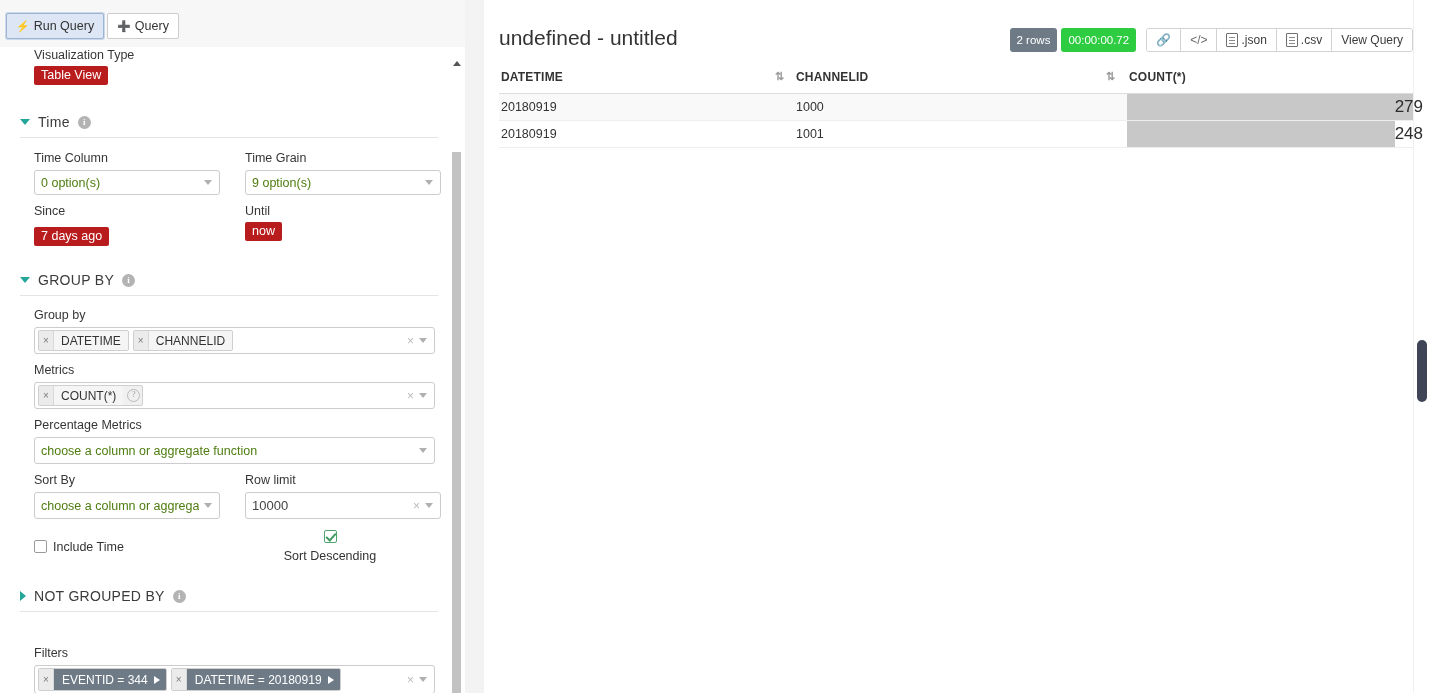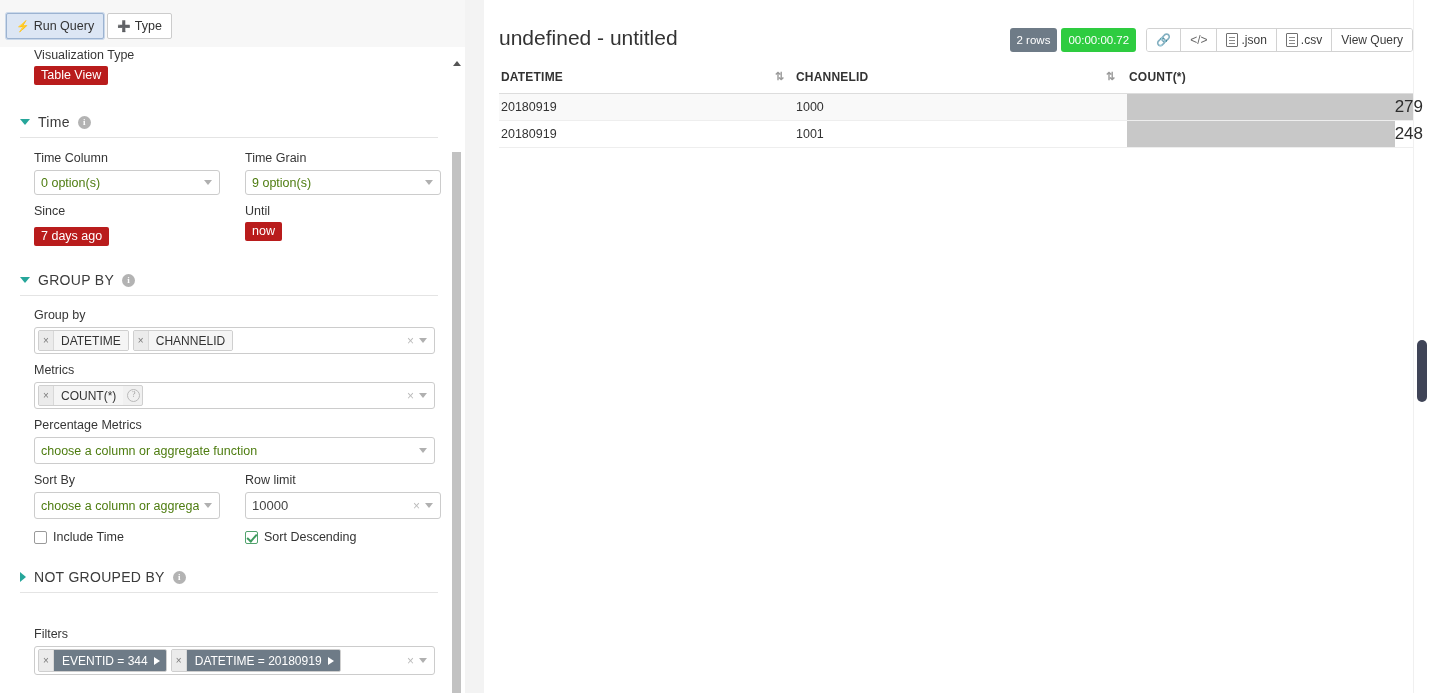--- a/index.html
+++ b/index.html
@@ -479,21 +479,21 @@
   <div id="left-panel">
 
     <div id="toolbar">
       <div class="btn-group">
         <div class="tb-btn focused">
           <span class="tb-ico">⚡</span>
           <span>Run Query</span>
         </div>
         <div class="tb-btn">
           <span class="tb-ico">➕</span>
-          <span>Type</span>
+          <span>Query</span>
         </div>
       </div>
     </div>
 
     <div id="panel-body">
       <div id="panel-inner">
 
         <div style="padding-left:34px; padding-top:9px;">
           <div class="ctl-label">Visualization Type</div>
           <div style="margin-top:3px;">
@@ -605,21 +605,21 @@
                   <span class="sel-arrow"></span>
                 </div>
               </div>
             </div>
 
             <div class="field-row" style="margin-top:11px;">
               <div class="cb-row" style="width:196px;">
                 <span class="cbox"></span>
                 <span class="cb-lbl">Include Time</span>
               </div>
-              <div class="cb-row" style="width:200px; margin-left:15px;">
+              <div class="cb-row" style="width:200px; margin-left:0;flex-direction:column;">
                 <span class="cbox checked"></span>
                 <span class="cb-lbl">Sort Descending</span>
               </div>
             </div>
           </div>
         </div>
 
         <div style="margin-top:25px;">
           <div class="section-head">
             <span class="caret right"></span>

